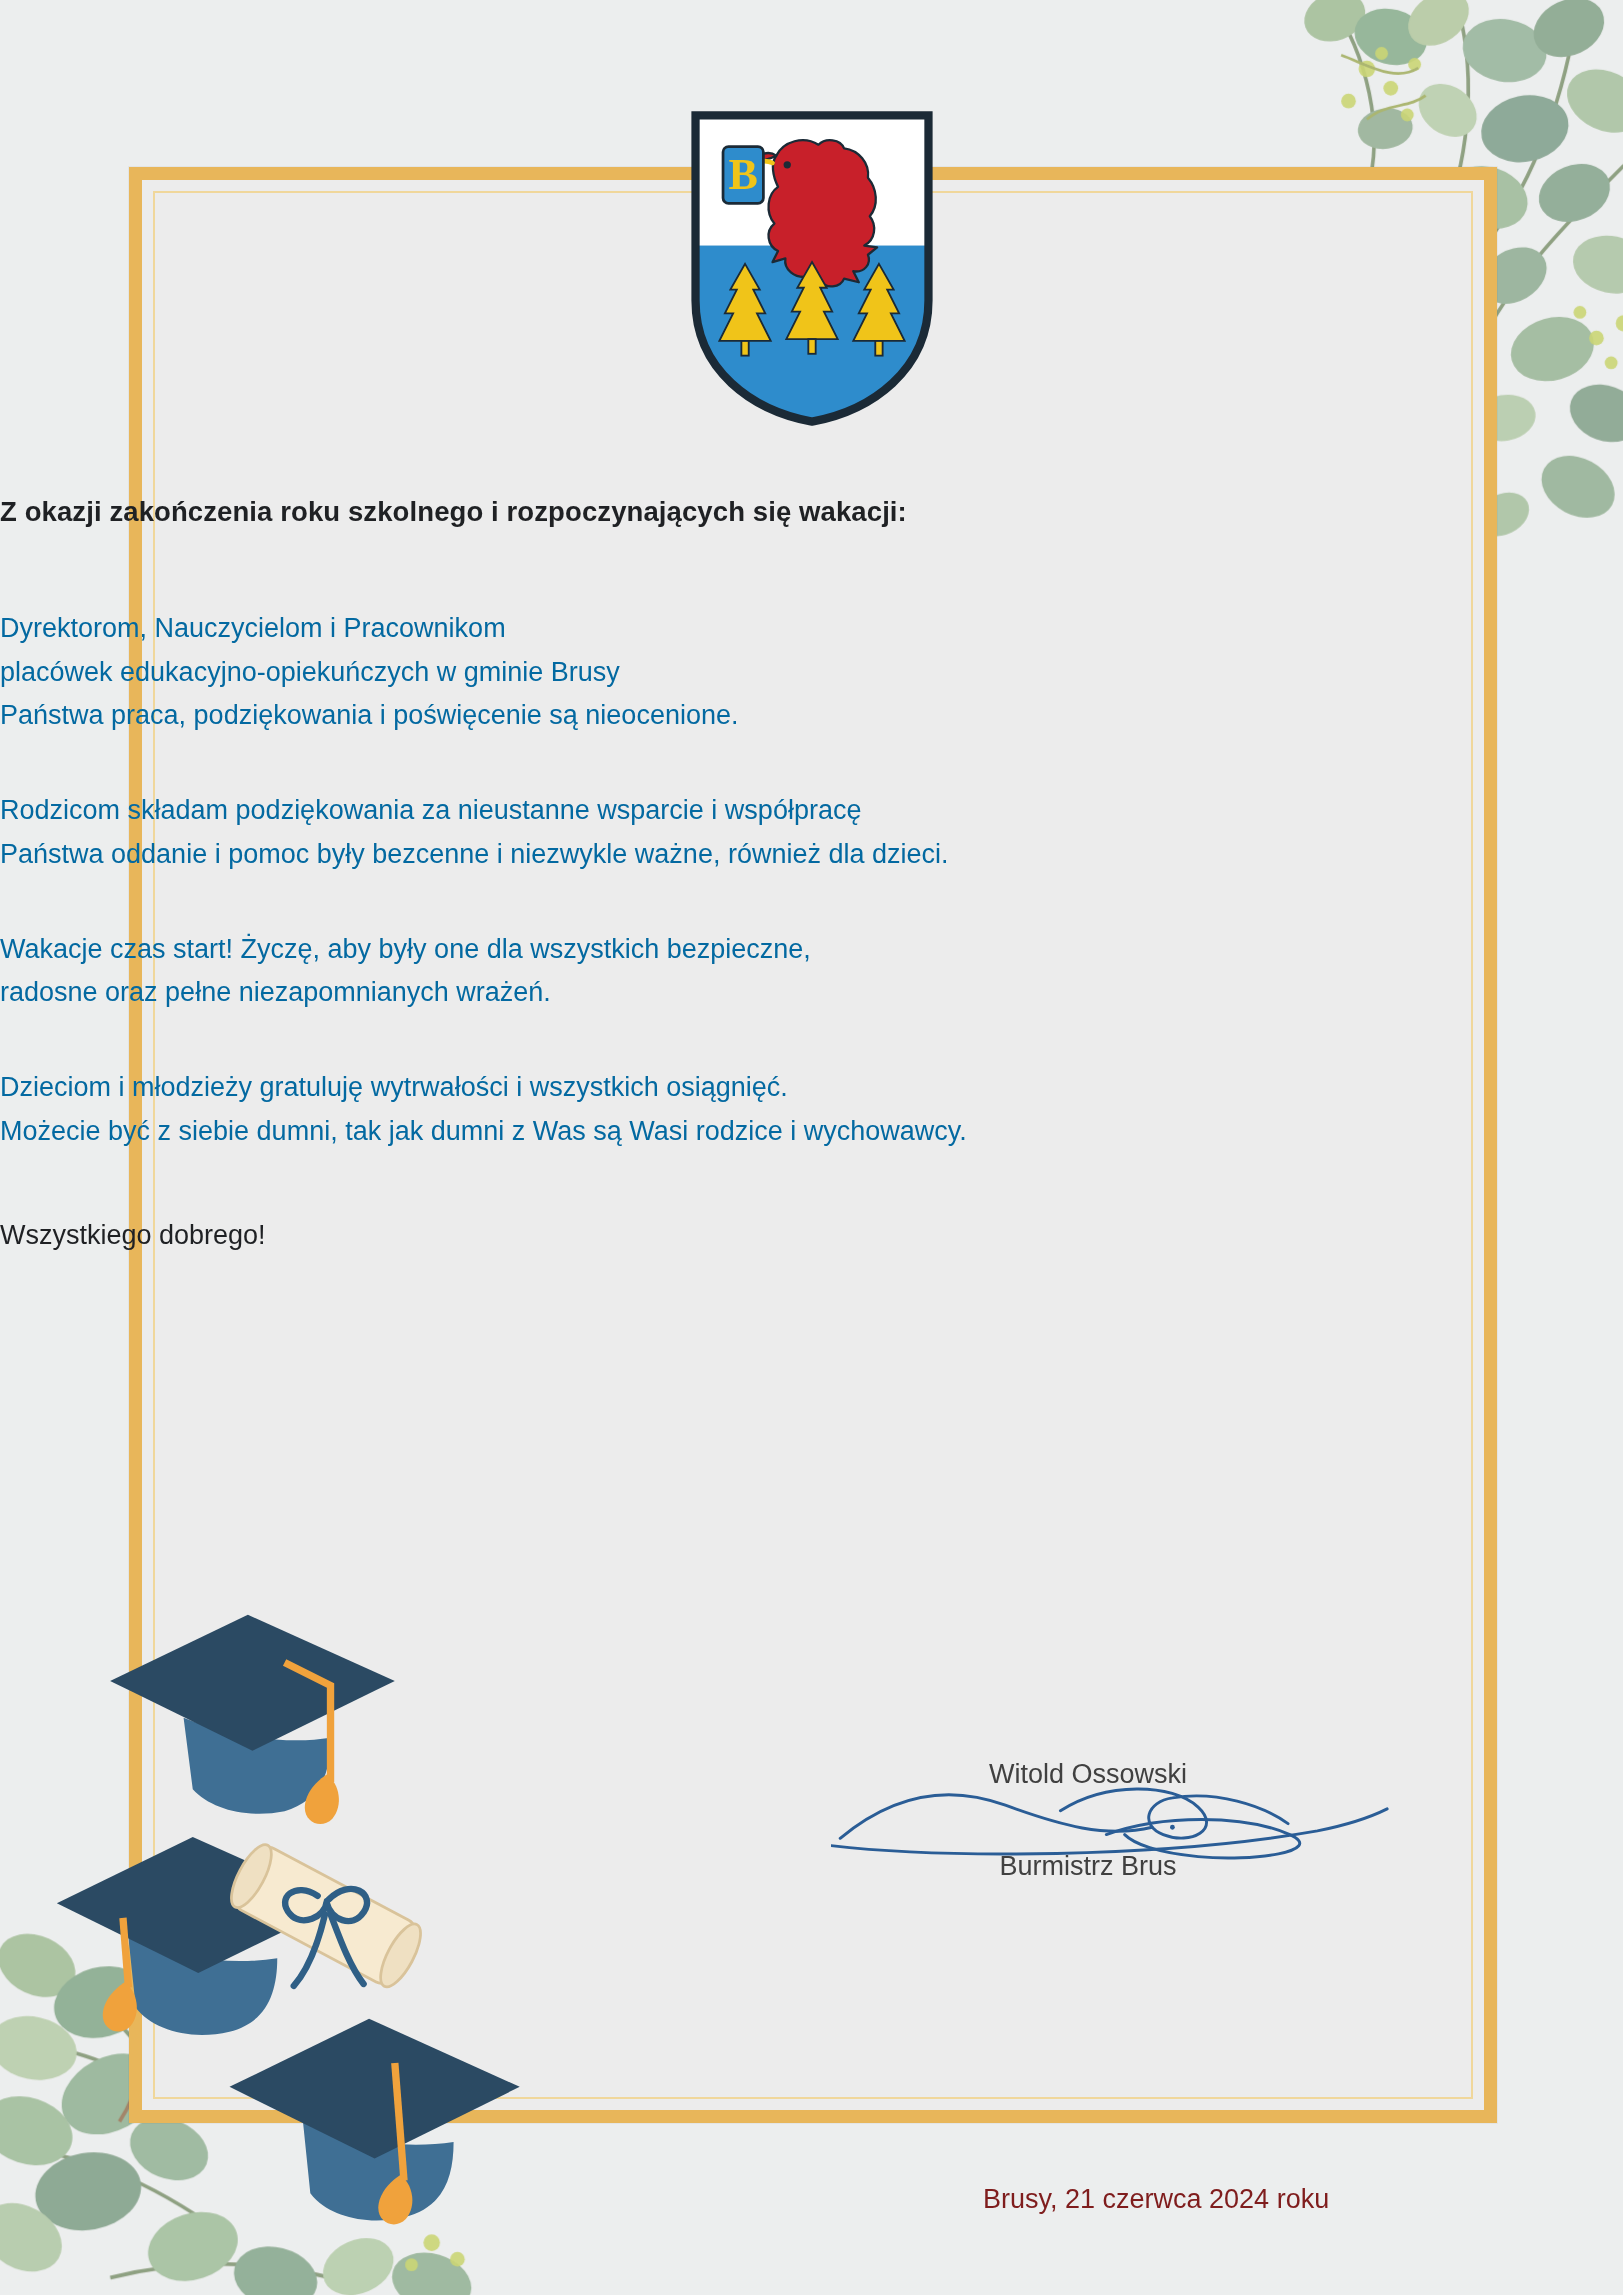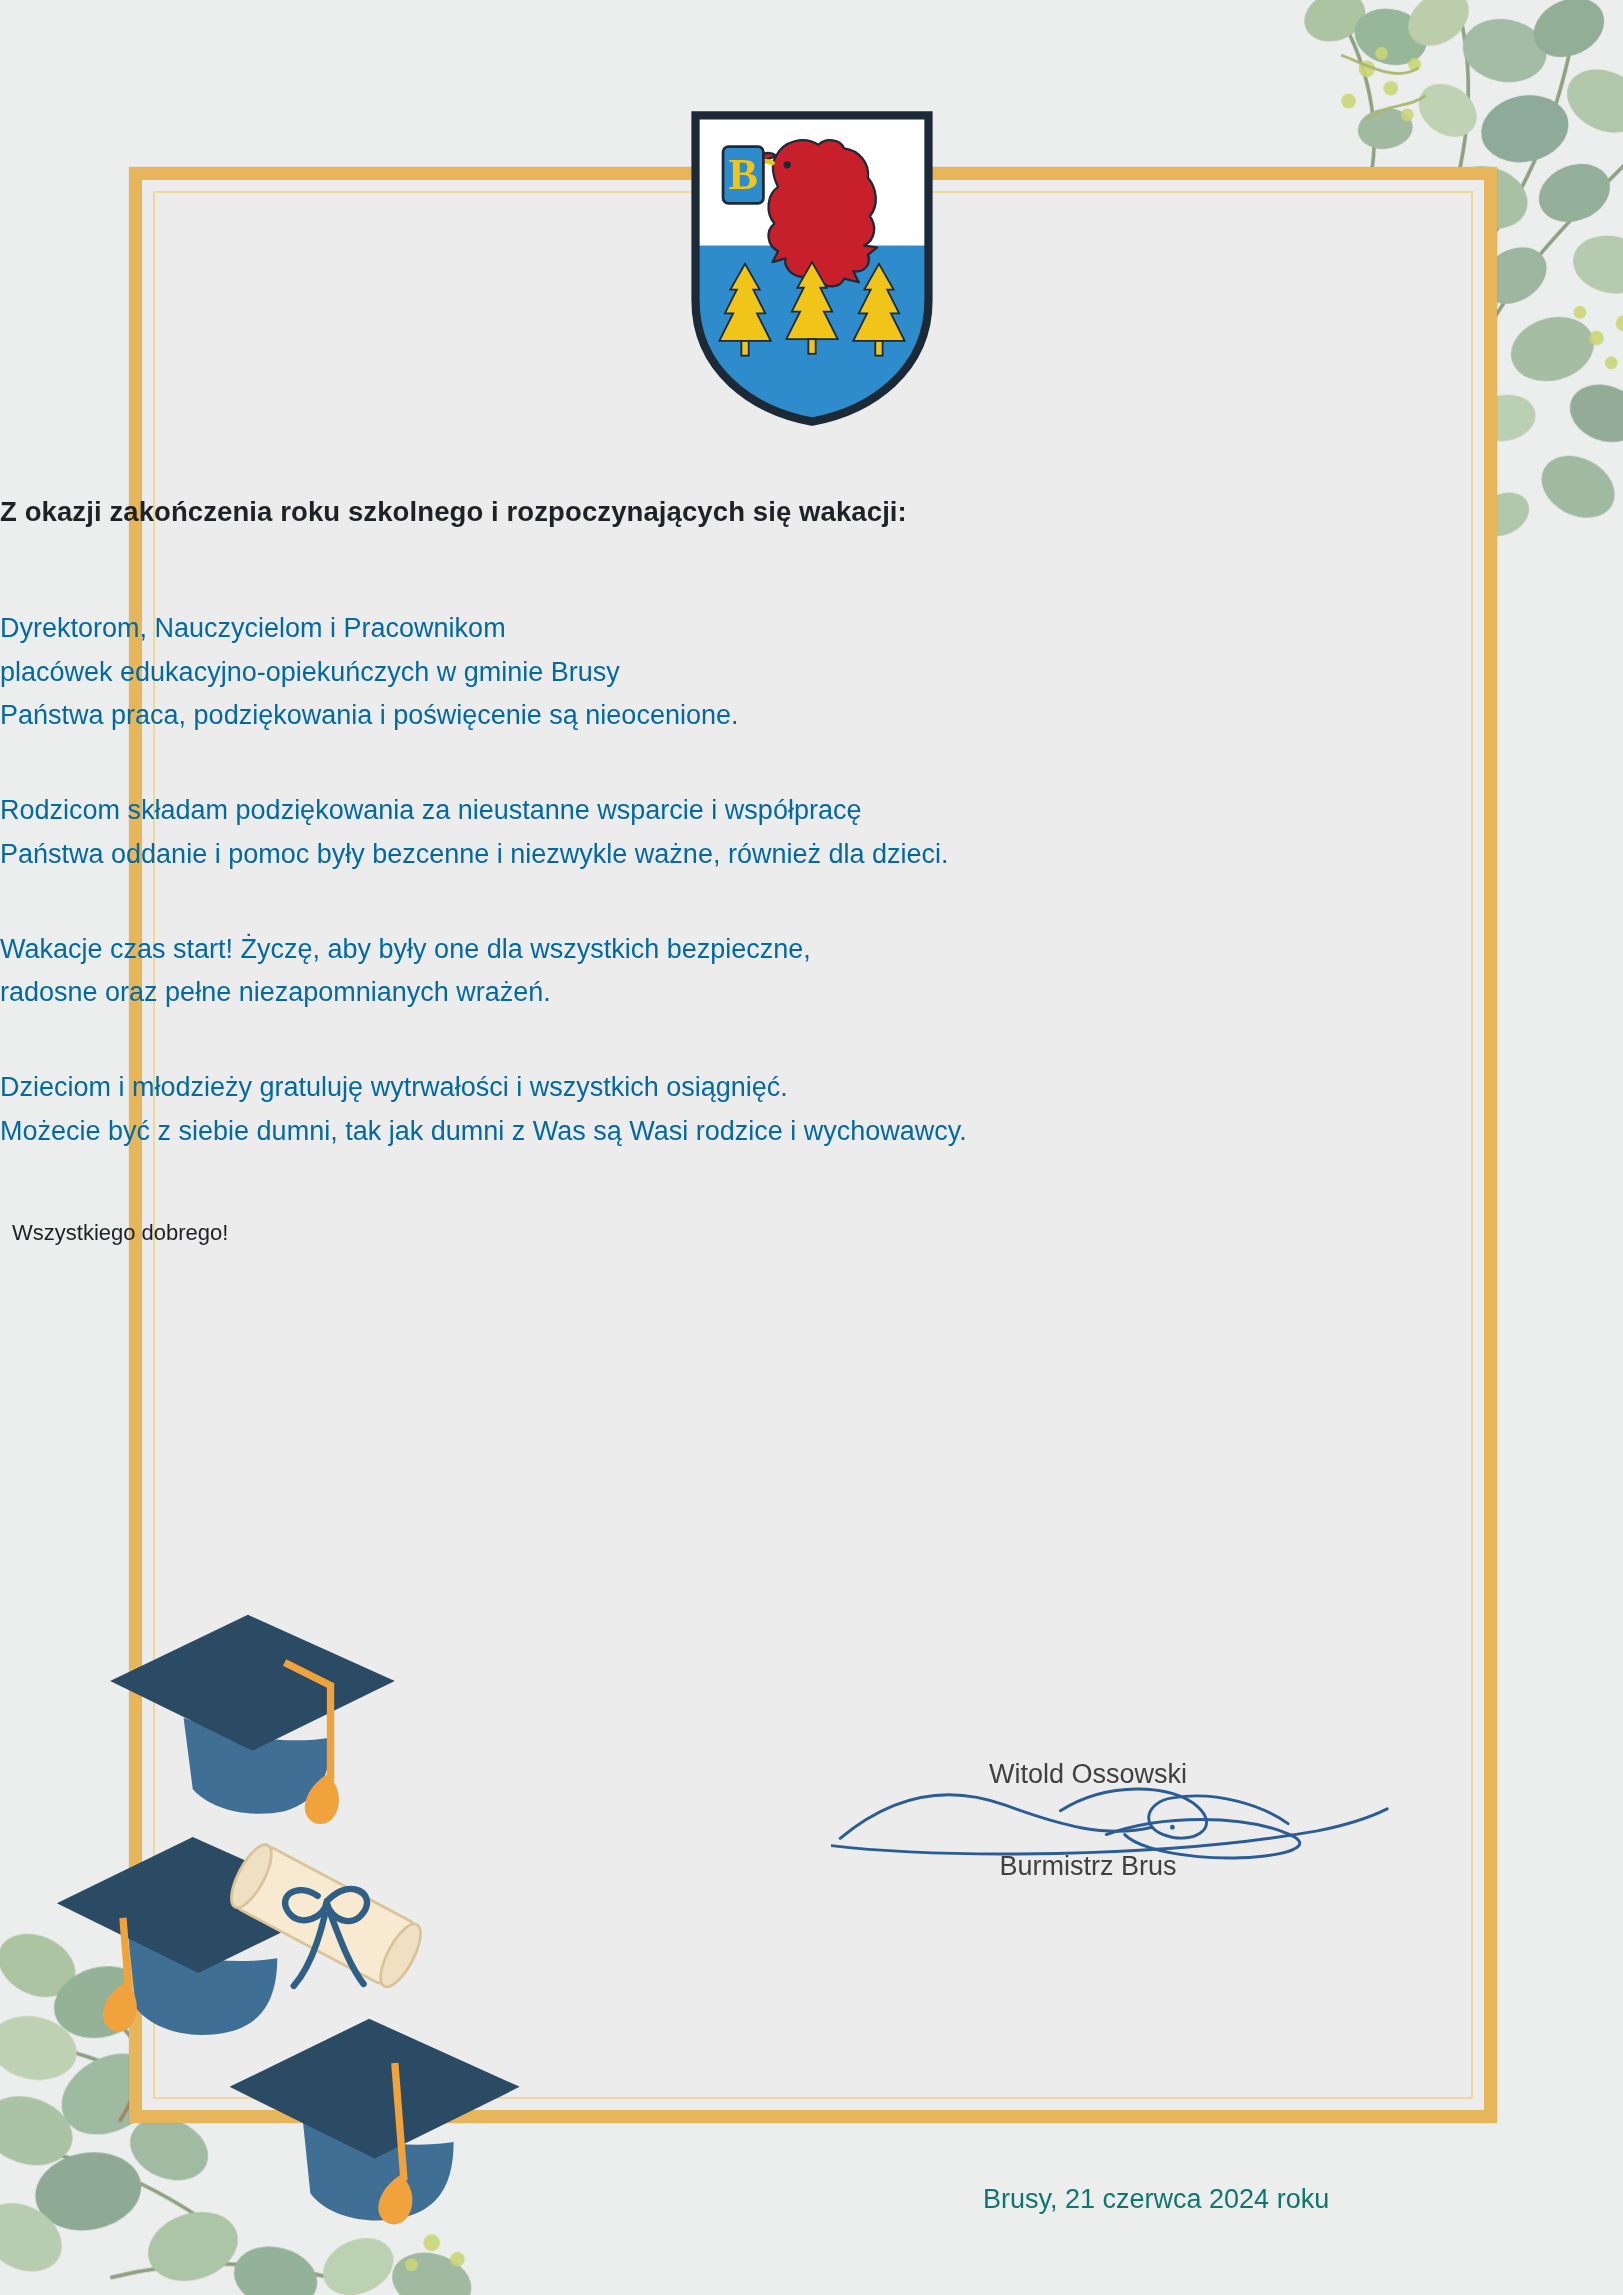--- a/index.html
+++ b/index.html
@@ -69,24 +69,23 @@
     margin-bottom: 79px;
   }
   .para {
     font-size: 27px;
     line-height: 1.62;
     margin: 0 0 51px 0;
     color: #0369a1;
   }
   .para .line { display: block; }
   .closing {
-    font-size: 22px;
+    font-size: 27px;
     margin-top: 66px;
     margin-bottom: 0;
-    padding-left: 12px;
   }
 
   
   .signature-block {
     position: absolute;
     left: 831px;
     top: 1759px;
     width: 514px;
     text-align: center;
   }
@@ -98,21 +97,21 @@
     display: block;
     margin: -16.5px auto -24px auto;
   }
 
   
   .date {
     position: absolute;
     left: 983px;
     top: 2184px;
     font-size: 27px;
-    color: #0f766e;
+    color: #7f1d1d;
     white-space: nowrap;
   }
 
   
   .caps {
     position: absolute;
     left: 55px;
     top: 1543px;
     width: 698px;
     height: 735px;

